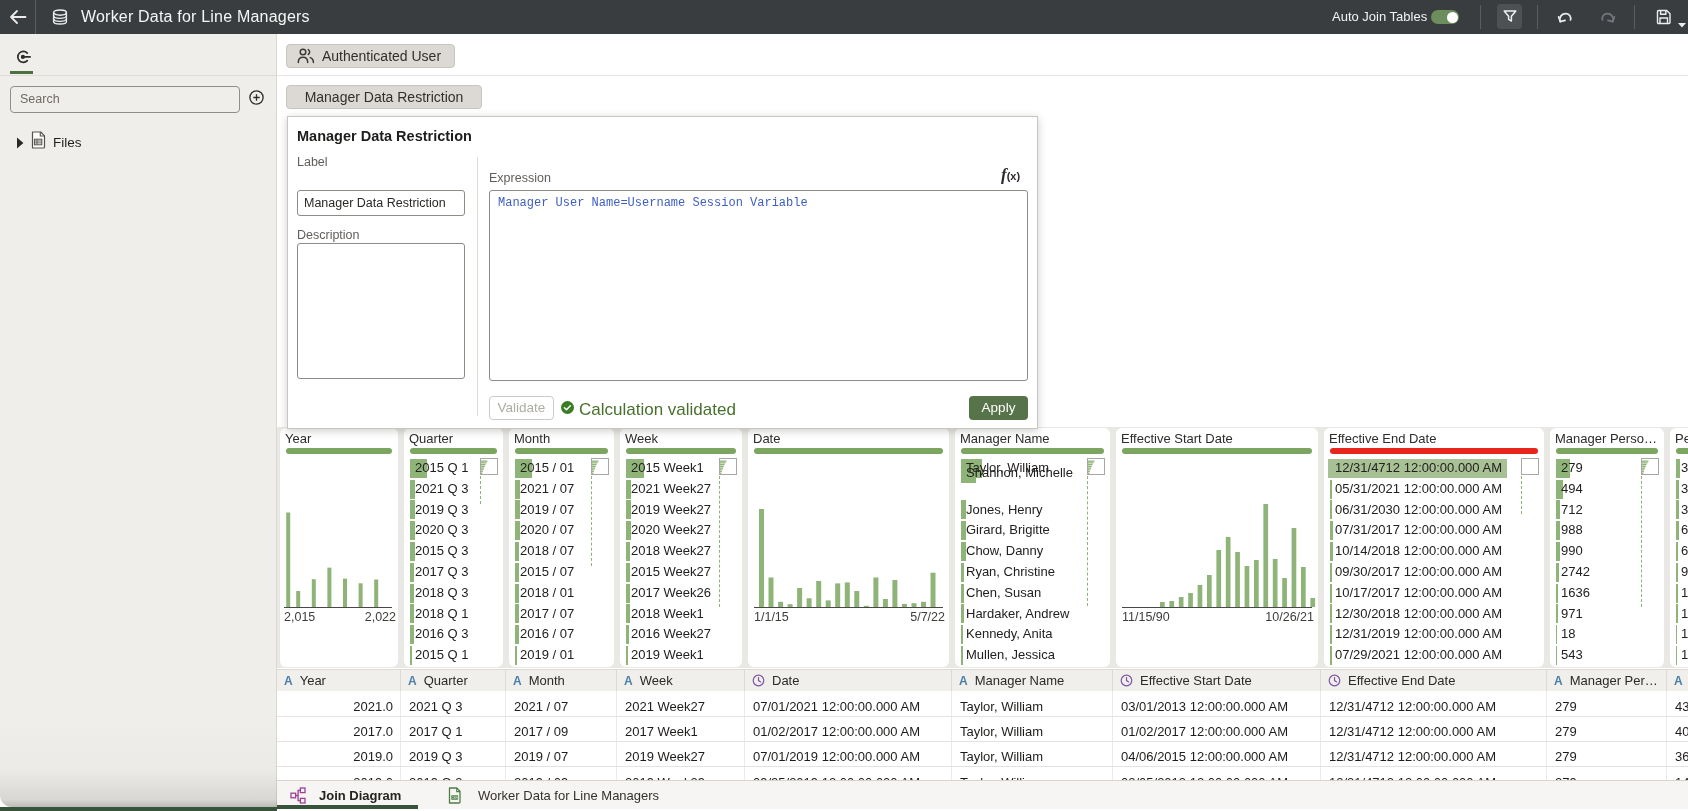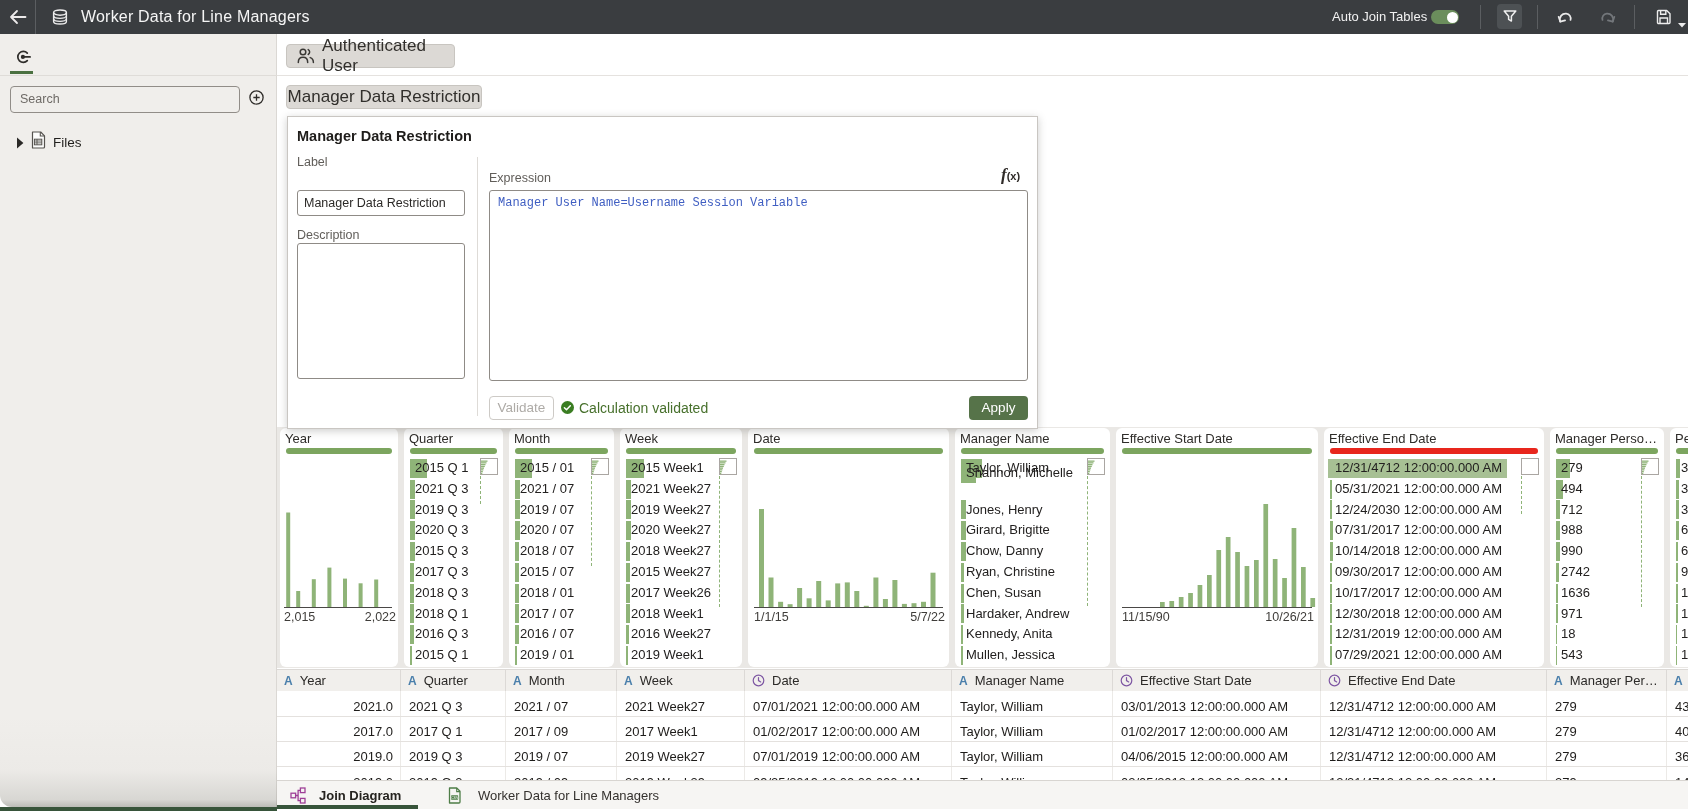--- a/index.html
+++ b/index.html
@@ -4,21 +4,21 @@
 html,body{width:1688px;height:811px;overflow:hidden;font-family:"Liberation Sans",sans-serif;background:#fff}
 .abs{position:absolute}
 #topbar{position:absolute;left:0;top:0;width:1688px;height:34px;background:#3a3d40;color:#f4f4f4}
 #backbox{position:absolute;left:0;top:0;width:36px;height:34px;border-right:1px solid #5b5e61}
 #title{position:absolute;left:81px;top:0;height:34px;line-height:34px;font-size:16px;color:#f5f5f5;letter-spacing:.2px}
 .tsep{position:absolute;top:5px;width:1px;height:24px;background:#5b5e61}
 #leftpanel{position:absolute;left:0;top:34px;width:277px;height:773px;background:#f0eeeb;border-right:1px solid #dbd8d4;border-bottom-left-radius:12px}
 #panelshadow{position:absolute;left:0;top:680px;width:277px;height:93px;border-bottom-left-radius:12px;background:linear-gradient(to bottom,rgba(45,50,40,0) 0%,rgba(45,50,40,0.02) 60%,rgba(40,46,36,0.12) 92%,rgba(35,42,32,0.26) 100%)}
 #greenstrip{position:absolute;left:0;top:807px;width:277px;height:4px;background:#37543a}
 #content{position:absolute;left:277px;top:34px;width:1411px;height:777px;background:#fff;overflow:hidden}
-.chip{position:absolute;background:#dcd9d5;border:1px solid #c8c5c0;border-radius:4px;font-size:17px;color:#312f2c;display:flex;align-items:center}
+.chip{position:absolute;background:#dcd9d5;border:1px solid #c8c5c0;border-radius:4px;font-size:14px;color:#312f2c;display:flex;align-items:center}
 #hsep1{position:absolute;left:0;top:41px;width:1411px;height:1px;background:#e5e2df}
 
 #tilestrip{position:absolute;left:0;top:393px;width:1411px;height:240.5px;background:#eae8e5}
 .tile{position:absolute;top:1px;height:239px;background:#fff;border-radius:6px;overflow:hidden}
 .ttitle{position:absolute;left:5px;top:3px;font-size:13px;color:#2e2c29;white-space:nowrap}
 .qbar{position:absolute;left:6px;top:19.5px;height:6.5px;border-radius:3.25px;background:#7ca55f}
 .lrow{position:absolute;left:0;width:100%;height:20.8px;font-size:13px;color:#232120;line-height:20.8px;white-space:nowrap}
 .lrow span{position:absolute;left:11px;z-index:2}
 .lbar{position:absolute;left:6px;top:0.9px;height:19px;background:#8fb478;z-index:1}
 .mbox{position:absolute;width:18.5px;height:17px;background:#fff;border:1px solid #aaa6a2;z-index:3}
@@ -37,21 +37,21 @@
 #ftab2{display:flex;align-items:center;height:100%;margin-left:30px}
 #ftab2 span{font-size:13px;color:#34312e;margin-left:17px}
 
 #dialog{position:absolute;left:10px;top:81.5px;width:751px;height:313px;background:#fff;border:1px solid #c9c6c2;box-shadow:0 2px 8px rgba(60,58,55,.25);z-index:10}
 .dlabel{position:absolute;font-size:12.5px;color:#605d59}
 .dinput{position:absolute;border:1px solid #8f8b86;border-radius:3px;background:#fff}
 #dtitle{position:absolute;left:9px;top:11px;font-size:14.5px;font-weight:bold;color:#1f1d1b}
 #vdiv{position:absolute;left:189px;top:40px;width:1px;height:259px;background:#dedbd7}
 #valbtn{position:absolute;left:201px;top:279px;width:65px;height:24px;border:1px solid #cdcac6;border-radius:4px;background:#fff;font-size:13.5px;color:#aeaba7;text-align:center;line-height:22px}
 #applybtn{position:absolute;left:681px;top:279px;width:59px;height:24px;border-radius:4px;background:#567349;font-size:13.5px;color:#fff;text-align:center;line-height:24px}
-#valmsg{position:absolute;left:291px;top:283.5px;font-size:14px;color:#47702c}
+#valmsg{position:absolute;left:291px;top:283.5px;font-size:17px;color:#47702c}
 #fx{position:absolute;left:713px;top:48px;color:#2f2b28}
 #exprtext{position:absolute;left:210px;top:79px;font-family:"Liberation Mono",monospace;font-size:12px;color:#3f5ec2;white-space:pre}
 </style></head><body>
 <div id="topbar">
 <div id="backbox"><svg width="36" height="34" viewBox="0 0 36 34" style="">
         <path d="M11 17h14.5M11 17l6-6M11 17l6 6" stroke="#eceaea" stroke-width="1.8" fill="none" stroke-linecap="round" stroke-linejoin="round"></path>
       </svg></div>
 <div class="abs" style="left:52px;top:9px"><svg width="16" height="16" viewBox="0 0 16 16" style="">
         <ellipse cx="8" cy="3.6" rx="6.4" ry="2.6" stroke="#ececec" stroke-width="1.4" fill="none"></ellipse>
         <path d="M1.6 3.6v8.8c0 1.45 2.87 2.6 6.4 2.6s6.4-1.15 6.4-2.6V3.6" stroke="#ececec" stroke-width="1.4" fill="none"></path>
@@ -431,21 +431,21 @@
       <div class="lrow" style="top:30.0px">
         <div class="lbar" style="left:3.5px;width:179px;top:0.8px;height:19.2px;background:#a7c094"></div>
         <span>12/31/4712 12:00:00.000 AM</span>
       </div>
       <div class="lrow" style="top:50.8px">
         <div class="lbar" style="width:2px"></div>
         <span>05/31/2021 12:00:00.000 AM</span>
       </div>
       <div class="lrow" style="top:71.6px">
         <div class="lbar" style="width:2px"></div>
-        <span>12/24/2030 12:00:00.000 AM</span>
+        <span>06/31/2030 12:00:00.000 AM</span>
       </div>
       <div class="lrow" style="top:92.4px">
         <div class="lbar" style="width:2.5px"></div>
         <span>07/31/2017 12:00:00.000 AM</span>
       </div>
       <div class="lrow" style="top:113.2px">
         <div class="lbar" style="width:2.5px"></div>
         <span>10/14/2018 12:00:00.000 AM</span>
       </div>
       <div class="lrow" style="top:134.0px">

